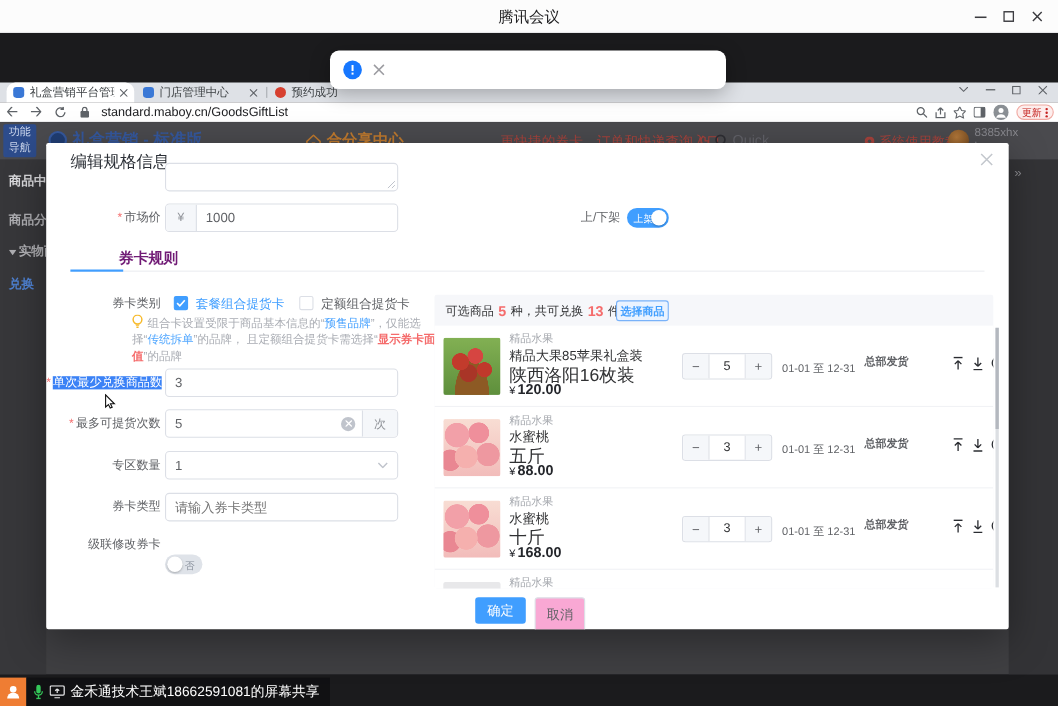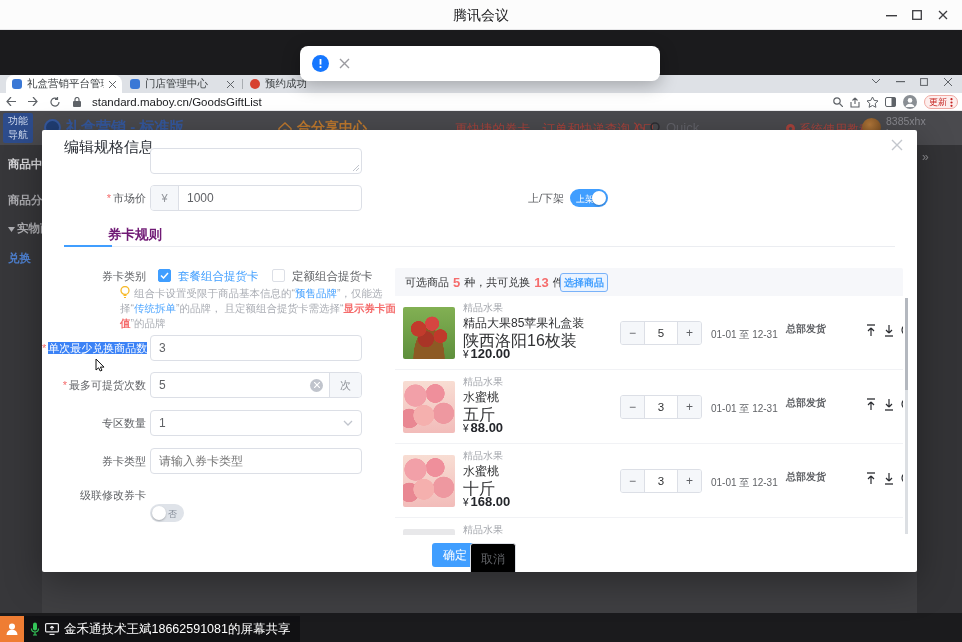--- a/index.html
+++ b/index.html
@@ -127,21 +127,21 @@
   .st-val{flex:1;font-size:11.5px;color:#303133;display:flex;align-items:center;justify-content:center;
           border-left:1px solid #dcdfe6;border-right:1px solid #dcdfe6;}
   .pdate{position:absolute;left:316px;top:32px;font-size:10px;color:#606266;white-space:nowrap;}
   .pship{position:absolute;left:391px;top:26px;font-size:10px;color:#606266;font-weight:bold;}
   .picons{position:absolute;left:464px;top:28px;display:flex;color:#2a2c31;}
   .picons>*{margin-left:6px;display:flex;}
   .scrollstrip{left:863px;top:168px;width:3px;height:236px;background:#dcdfe3;}
   .scrollthumb{left:863px;top:168px;width:3px;height:92px;background:#b4b8bf;}
   .btn{display:flex;align-items:center;justify-content:center;font-size:12px;border-radius:3px;}
   .btn-ok{left:390px;top:413px;width:46px;height:24px;background:#409eff;color:#fff;}
-  .btn-cancel{left:428px;top:413px;width:46px;height:32px;background:#000000;color:#606266;border:1px solid #dcdfe6;}
+  .btn-cancel{left:444px;top:413px;width:46px;height:32px;background:#f9a8d4;color:#606266;border:1px solid #dcdfe6;}
   .cursor{left:53px;top:228px;z-index:40;}
 </style>
 </head>
 <body>
 
 <div class="screen">
 
   <div class="r titlebar">
     <div class="r mt-title">腾讯会议</div>
     <div class="r" style="right:6px;top:0;display:flex;">

